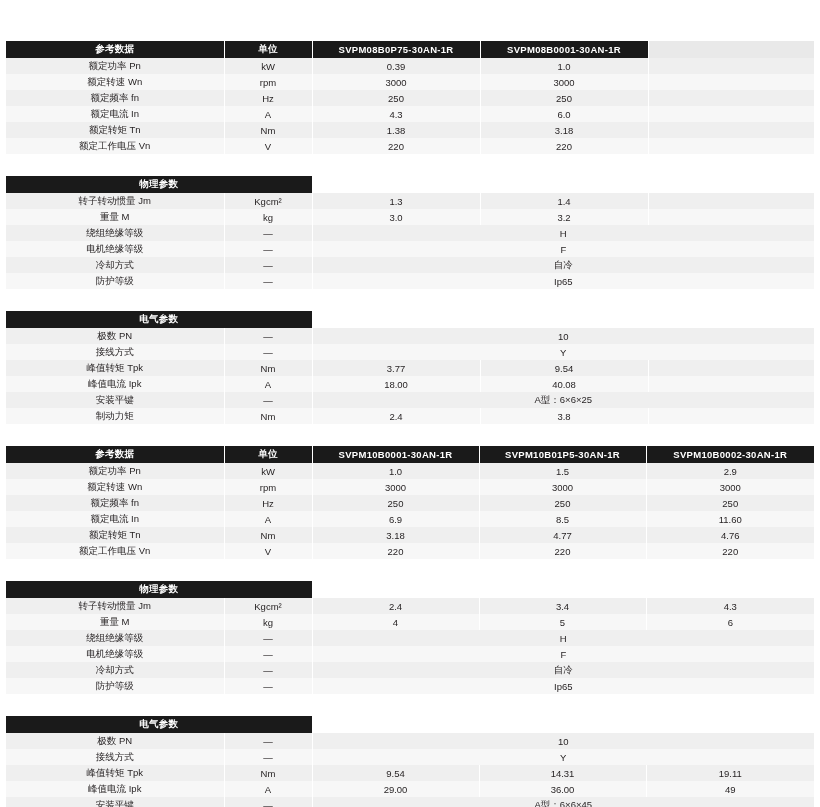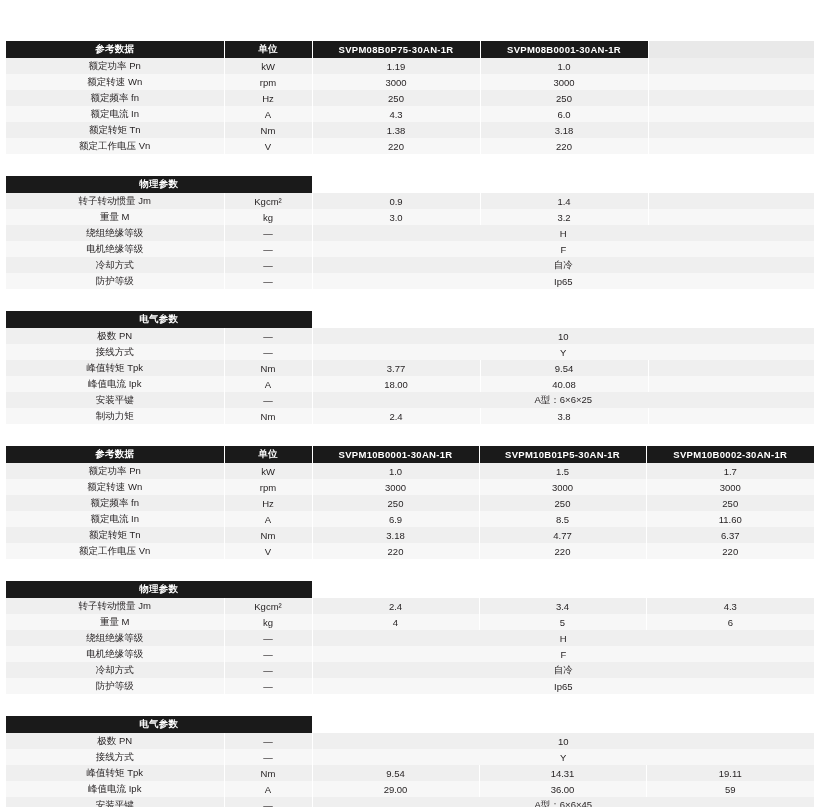--- a/index.html
+++ b/index.html
@@ -76,21 +76,21 @@
         <tr class="hdr">
           <td>参考数据</td>
           <td>单位</td>
           <td>SVPM08B0P75-30AN-1R</td>
           <td>SVPM08B0001-30AN-1R</td>
           <td class="blank"></td>
         </tr>
         <tr class="body-odd">
           <td class="label">额定功率 Pn</td>
           <td>kW</td>
-          <td>1.19</td>
+          <td>0.39</td>
           <td>1.0</td>
           <td></td>
         </tr>
         <tr class="body-even">
           <td class="label">额定转速 Wn</td>
           <td>rpm</td>
           <td>3000</td>
           <td>3000</td>
           <td></td>
         </tr>
@@ -134,21 +134,21 @@
         <col style="width: 166px;">
       </colgroup>
       <tbody>
         <tr class="hdr">
           <td colspan="2">物理参数</td>
           <td colspan="3" class="sep"></td>
         </tr>
         <tr class="body-odd">
           <td class="label">转子转动惯量 Jm</td>
           <td>Kgcm²</td>
-          <td>0.9</td>
+          <td>1.3</td>
           <td>1.4</td>
           <td></td>
         </tr>
         <tr class="body-even">
           <td class="label">重量 M</td>
           <td>kg</td>
           <td>3.0</td>
           <td>3.2</td>
           <td></td>
         </tr>
@@ -241,21 +241,21 @@
           <td>单位</td>
           <td>SVPM10B0001-30AN-1R</td>
           <td>SVPM10B01P5-30AN-1R</td>
           <td>SVPM10B0002-30AN-1R</td>
         </tr>
         <tr class="body-odd">
           <td class="label">额定功率 Pn</td>
           <td>kW</td>
           <td>1.0</td>
           <td>1.5</td>
-          <td>1.7</td>
+          <td>2.9</td>
         </tr>
         <tr class="body-even">
           <td class="label">额定转速 Wn</td>
           <td>rpm</td>
           <td>3000</td>
           <td>3000</td>
           <td>3000</td>
         </tr>
         <tr class="body-odd">
           <td class="label">额定频率  fn</td>
@@ -269,21 +269,21 @@
           <td>A</td>
           <td>6.9</td>
           <td>8.5</td>
           <td>11.60</td>
         </tr>
         <tr class="body-odd">
           <td class="label">额定转矩 Tn</td>
           <td>Nm</td>
           <td>3.18</td>
           <td>4.77</td>
-          <td>6.37</td>
+          <td>4.76</td>
         </tr>
         <tr class="body-even">
           <td class="label">额定工作电压 Vn</td>
           <td>V</td>
           <td>220</td>
           <td>220</td>
           <td>220</td>
         </tr>
       </tbody>
     </table>
@@ -366,21 +366,21 @@
           <td>Nm</td>
           <td>9.54</td>
           <td>14.31</td>
           <td>19.11</td>
         </tr>
         <tr class="body-even">
           <td class="label">峰值电流 Ipk</td>
           <td>A</td>
           <td>29.00</td>
           <td>36.00</td>
-          <td>59</td>
+          <td>49</td>
         </tr>
         <tr class="body-odd">
           <td class="label">安装平键</td>
           <td>—</td>
           <td colspan="3">A型：6×6×45</td>
         </tr>
         <tr class="body-even">
           <td class="label">制动力矩</td>
           <td>Nm</td>
           <td>8</td>

